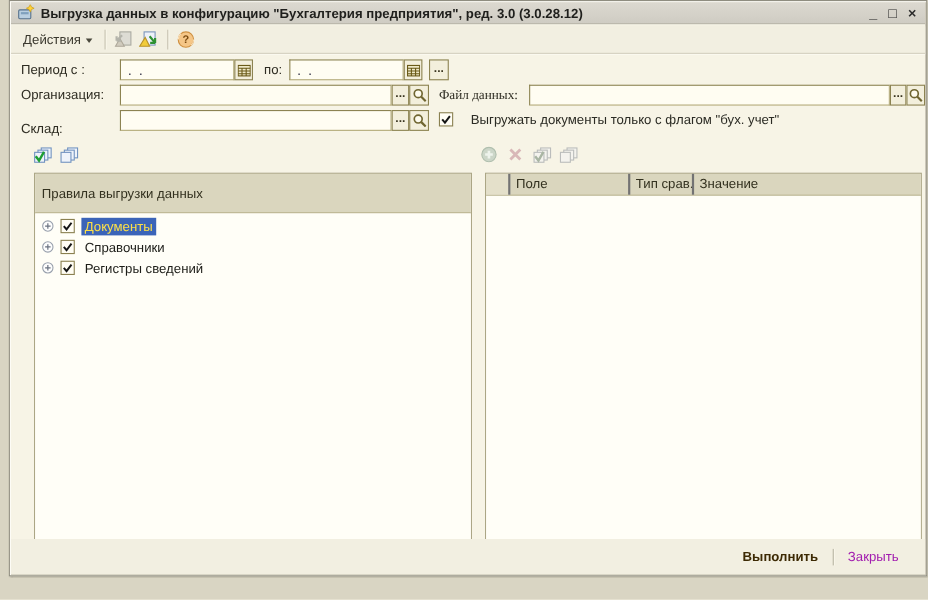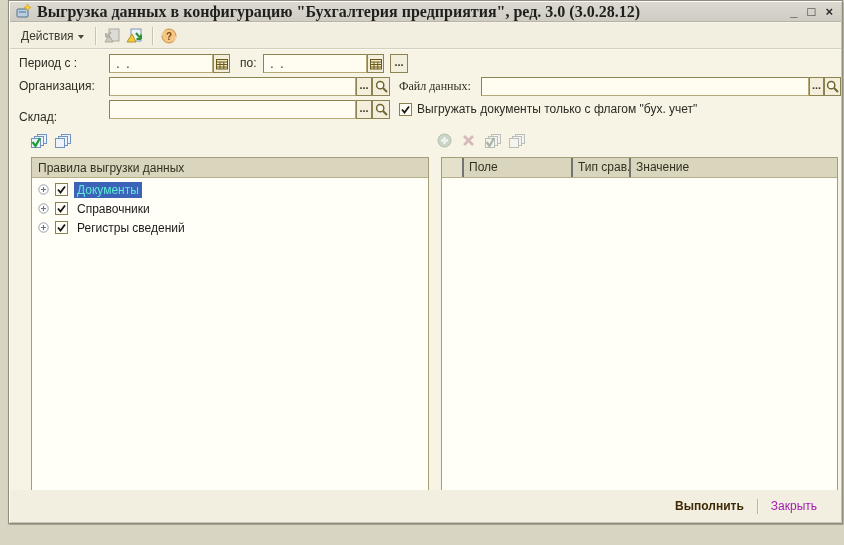--- a/index.html
+++ b/index.html
@@ -17,21 +17,21 @@
     border:1px solid #8f8d80;
     box-shadow: inset 1px 1px 0 #fdfcf6, inset -1px -1px 0 #c8c4b4, 1px 2px 2px rgba(90,88,75,.45);
   }
   
   .titlebar {
     position:absolute; left:1px; top:1px; right:1px; height:20px;
     background:linear-gradient(#dcd9d0,#cfccc3);
     display:flex; align-items:center; gap:5px; padding:0 6px;
     border-bottom:1px solid #b6b3a8;
   }
-  .titlebar .title { font-weight:bold; color:#1f1f1c; font-size:16px; white-space:nowrap; overflow:hidden; flex:1;font-family:Liberation Serif, serif; }
+  .titlebar .title { font-weight:bold; color:#1f1f1c; font-size:12px; white-space:nowrap; overflow:hidden; flex:1; }
   .win-controls { display:flex; gap:10px; align-items:center; padding-right:2px; }
   .win-controls span { color:#2a2a2a; font-weight:bold; font-size:13px; line-height:12px; cursor:default; }
   
   .toolbar {
     position:absolute; left:1px; top:22px; right:1px; height:26px;
     background:#f2efe1;
     border-bottom:1px solid #d4d0bf;
     box-shadow:0 1px 0 #fbf9ef;
     display:flex; align-items:center; padding:0 4px;
   }
@@ -66,37 +66,37 @@
   }
   
   .mini-toolbar { position:absolute; display:flex; gap:5px; align-items:center; }
   .mini-btn { width:19px; height:17px; display:flex; align-items:center; justify-content:center; cursor:default; }
   .panel {
     position:absolute; top:156px; height:334px;
     border:1px solid #a39d7a; background:#fffef7;
     display:flex; flex-direction:column;
   }
   .panel-header {
-    height:20px; background:#dad6be; border-bottom:1px solid #b5ae88;
+    height:36px; background:#dad6be; border-bottom:1px solid #b5ae88;
     display:flex; align-items:center; padding:0 6px; color:#33311f; flex:none;
   }
   .grid-header { display:flex; height:20px; background:#dad6be; border-bottom:1px solid #b5ae88; flex:none; }
   .grid-cell {
     padding:0 5px; line-height:19px; color:#33311f; border-right:2px solid #737373;
     overflow:hidden; white-space:nowrap;
   }
   .grid-cell.c0 { width:22px; background:#e4e0ca; }
   .grid-cell.c1 { width:109px; }
   .grid-cell.c2 { width:58px; }
   .grid-cell.c3 { flex:1; border-right:none; }
   .panel-body { flex:1; background:#fffef7; padding-top:2px; }
   
   .tree-row { display:flex; align-items:center; height:19px; padding-left:6px; gap:6px; }
   .tree-label { padding:1px 3px; color:#1d1d18; white-space:nowrap; }
-  .tree-label.selected { background:#3b64b8; color:#5eead4; }
+  .tree-label.selected { background:#3b64b8; color:#fde047; }
   
   .footer {
     position:absolute; left:1px; right:1px; bottom:1px; height:32px;
     display:flex; align-items:center; justify-content:flex-end; gap:9px;
     padding:0 20px; background:#f2efe1;
   }
   .link-btn { color:#a21caf; cursor:default; padding:2px 4px; }
   .link-btn.primary { font-weight:bold; color:#3d2a04; }
   .v-sep { width:1px; height:15px; background:#b9b5a4; box-shadow:1px 0 0 #faf7ea; }
   .desktop-strip { position:absolute; left:0; right:0; bottom:0; height:20px; background:#d9d5c3; }
@@ -191,21 +191,21 @@
 
   <span class="f-label" style="left:10px; top:107px;">Склад:</span>
   <input class="f-input" style="left: 100px; top: 99px; width: 247px;" value="">
   <div class="f-btn" style="left:347px; top:99px; width:16px;">...</div>
   <div class="f-btn icon-btn" style="left:363px; top:99px; width:18px;">
     <svg width="13" height="13" viewBox="0 0 13 13">
       <circle cx="5.2" cy="5.2" r="3.6" fill="#fdfbee" stroke="#6f6530" stroke-width="1.5"></circle>
       <line x1="8" y1="8" x2="12" y2="12" stroke="#6f6530" stroke-width="2"></line>
     </svg>
   </div>
-  <span style="position:absolute; left:390px; top:101px; display:flex; align-items:flex-end; gap:5px;">
+  <span style="position:absolute; left:390px; top:101px; display:flex; align-items:flex-start; gap:16px;">
     <span class="checkbox">
       <svg width="11" height="11" viewBox="0 0 11 11">
         <path d="M2 5.5 L4.5 8.5 L9 2.5" stroke="#151515" stroke-width="1.8" fill="none"></path>
       </svg>
     </span>
     <span>Выгружать документы только с флагом "бух. учет"</span>
   </span>
 
   <div class="mini-toolbar" style="left:20px; top:131px;">
     <span class="mini-btn">

